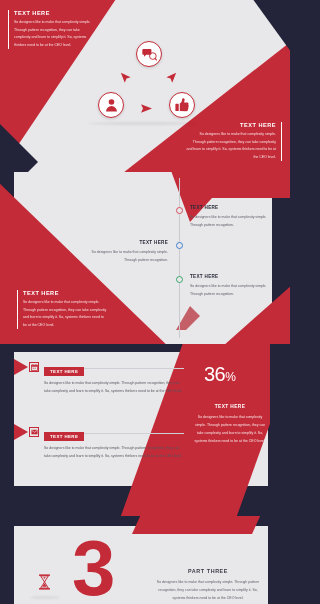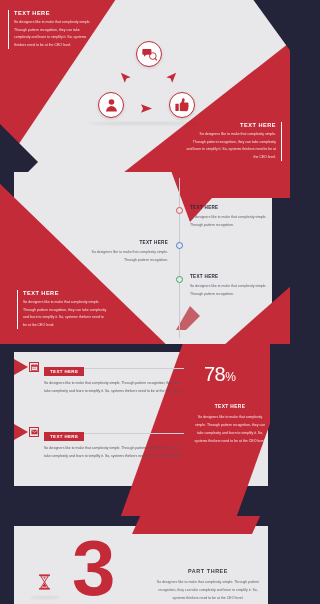--- a/index.html
+++ b/index.html
@@ -242,21 +242,21 @@
     <div class="tb-body">So designers like to make that complexity simple. Through pattern recognition, they can take complexity and learn to simplify it. So, systems thinkers need to be at the CEO level.</div>
   </div>
 </div>
 
 <div class="slide" id="slide3">
   <div class="s3-light"></div>
   <div class="s3-redDiag"></div>
   <div class="s3-navyR"></div>
 
   <div class="pct" style="left:204px; top:20px;">
-    <span style="font-size:20px;">78</span><span>%</span>
+    <span style="font-size:20px;">36</span><span>%</span>
   </div>
 
   <div style="position:absolute; left:192px; top:60px; width:76px; z-index:8;">
     <div style="font-size:4.8px; font-weight:bold; color:#fff; text-align:center; letter-spacing:.4px; margin-bottom:4px;">TEXT HERE</div>
     <div style="font-size:3.5px; line-height:2.3; color:#f7e2e4; text-align:center;">So designers like to make that complexity simple. Through pattern recognition, they can take complexity and learn to simplify it. So, systems thinkers need to be at the CEO level.</div>
   </div>
 
   <div class="arrow-marker" style="left:14px; top:15px;"></div>
   <div class="sq-icon" style="left:29px; top:18px;">
     <svg width="7" height="7" viewBox="0 0 10 10" aria-hidden="true">

